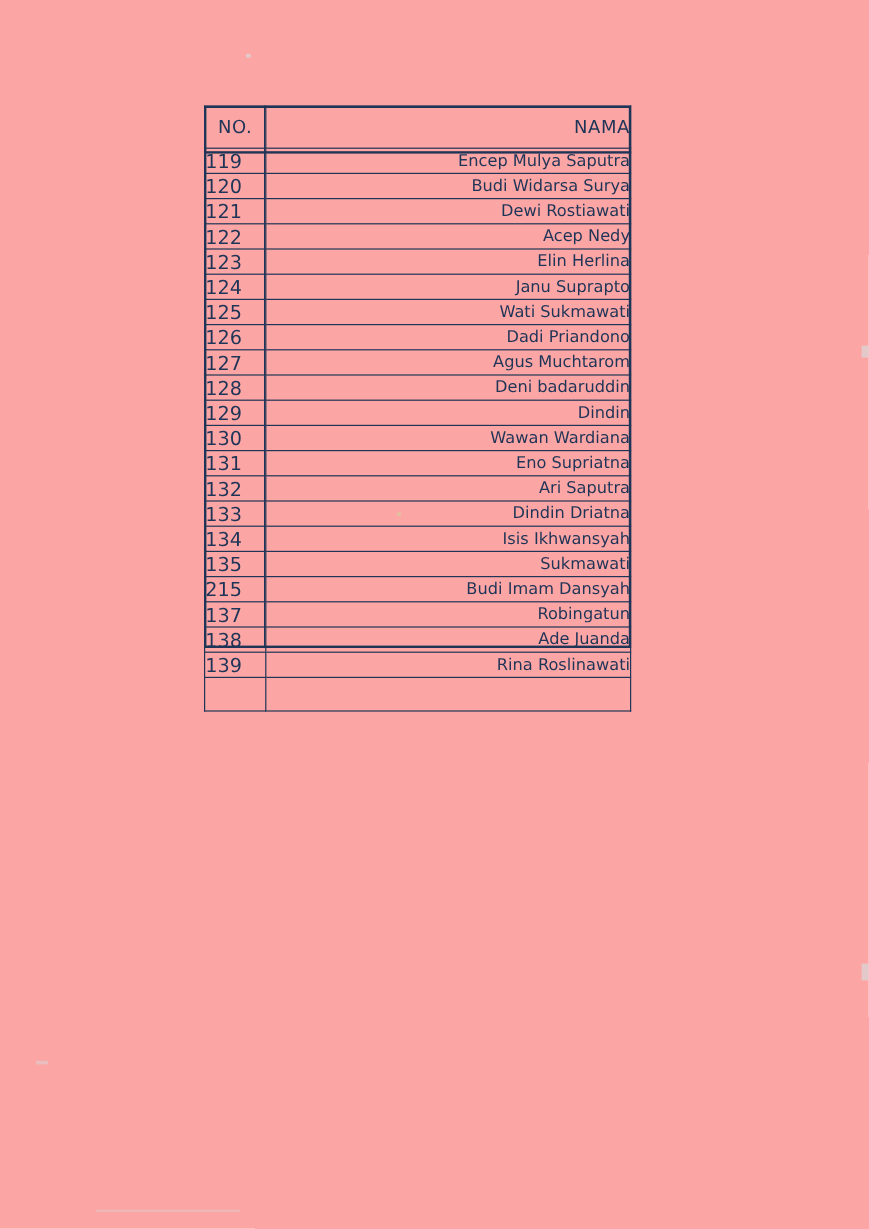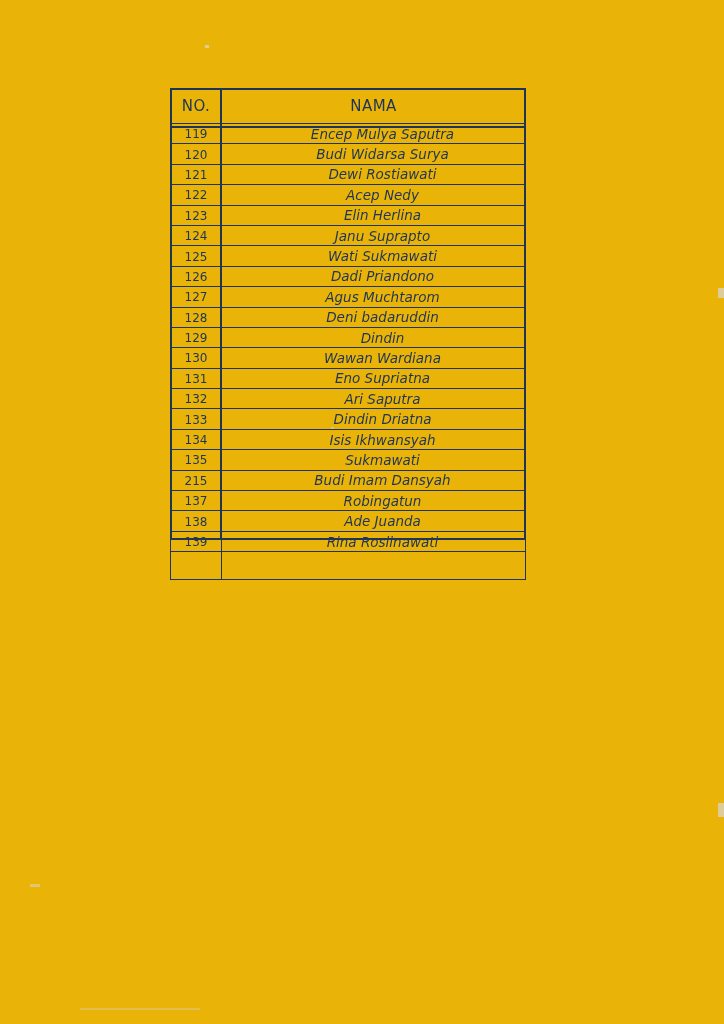--- a/index.html
+++ b/index.html
@@ -10,21 +10,21 @@
     width: 724px;
     height: 1024px;
     background: #ffffff;
     font-family: "DejaVu Sans", sans-serif;
     position: relative;
     overflow: hidden;
   }
   .page {
     position: absolute;
     inset: 0;
-    background: #eab308;
+    background: #fca5a5;
   }
   
   .speck {
     position: absolute;
     background: #d8d8d8;
     opacity: 0.7;
   }
   .table-wrap {
     position: absolute;
     left: 170px;
@@ -46,44 +46,42 @@
     font-weight: normal;
     font-size: 15px;
     color: #1f3557;
     letter-spacing: 0.5px;
   }
   thead th.no-col {
     width: 50px;
     text-align: center;
   }
   thead th.nama-col {
-    text-align: center;
+    text-align: right;
     border-radius: 10px;
   }
   
   thead tr th {
     border-bottom: 2px solid #1f3557;
   }
   tbody td {
     height: 18.4px;
     font-size: 13.5px;
     color: #1f3557;
     border-top: none;
     border-bottom: none;
   }
   tbody td.no-cell {
     width: 50px;
-    text-align: center;
-    font-size: 12px;
+    font-size: 16px;
     padding-top: 1px;
   }
   tbody td.name-cell {
     padding-left: 18px;
-    text-align: center;
-    font-style: italic;
+    text-align: right;
   }
   tbody tr.filler td {
     height: 26px;
   }
   
   .frame {
     position: absolute;
     left: 170px;
     top: 88px;
     width: 356px;

